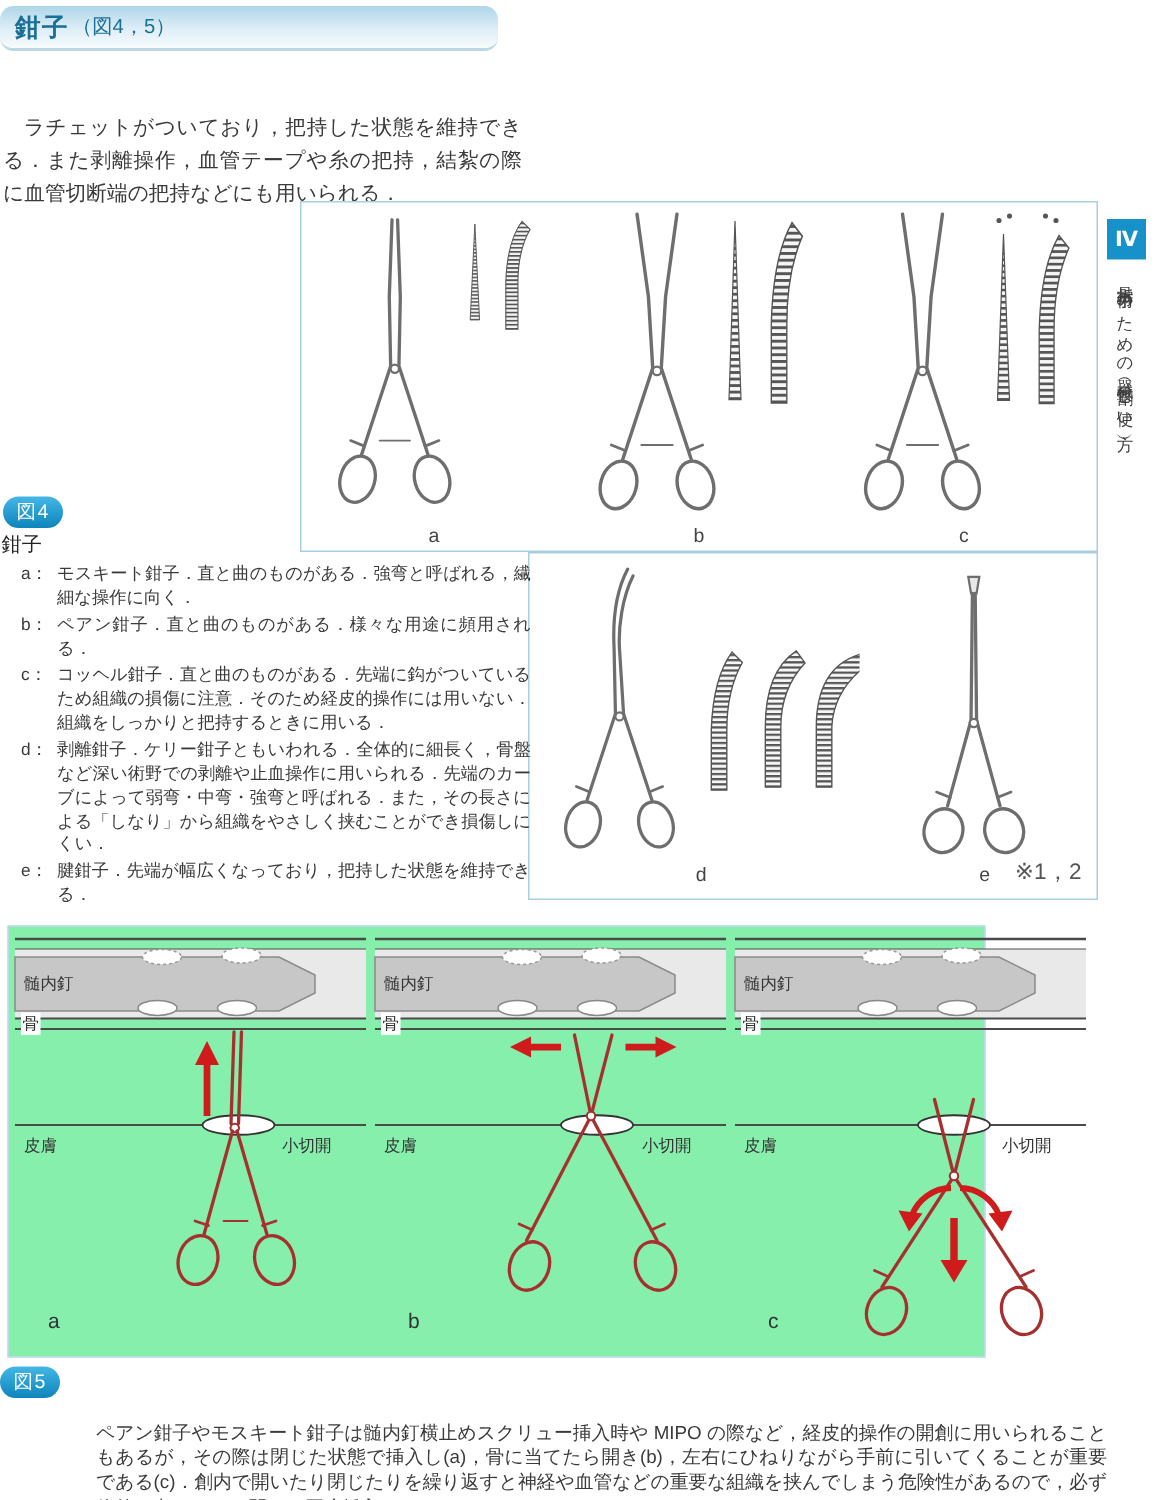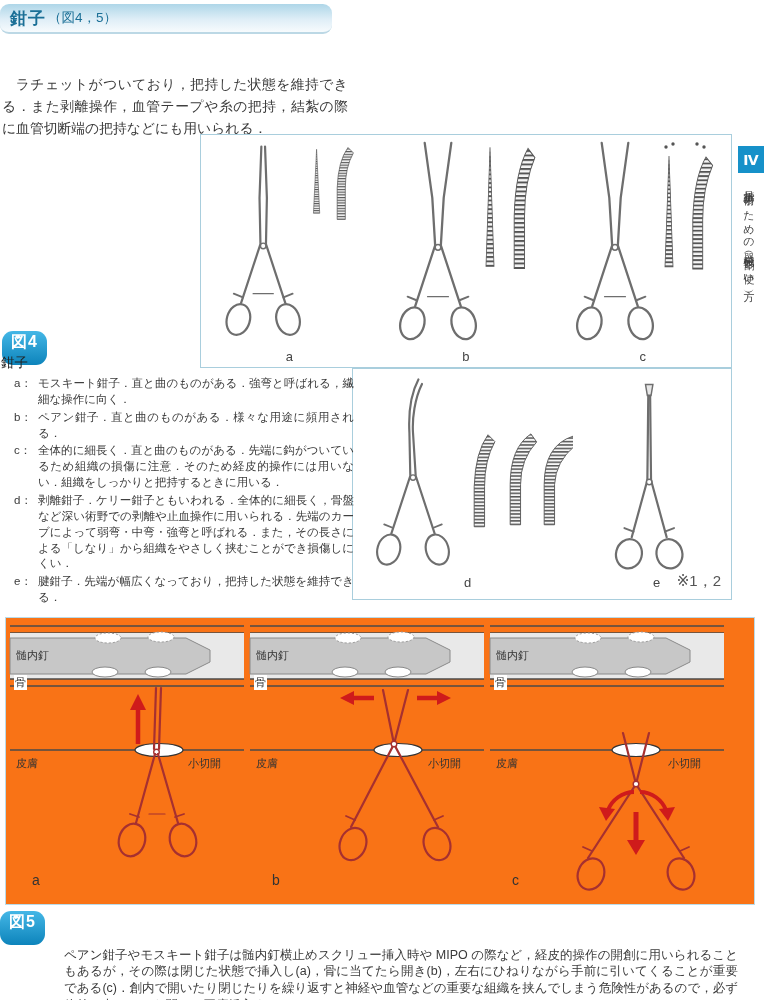--- a/index.html
+++ b/index.html
@@ -20,38 +20,38 @@
   .fig4-top{position:absolute;left:200px;top:134px;width:532px;height:234px;border:1px solid #a9cedd;
       box-sizing:border-box;background:#fff;display:flex;justify-content:space-around;align-items:flex-start;padding-top:4px;}
   .fig4-bottom{position:absolute;left:352px;top:368px;width:380px;height:232px;border:1px solid #a9cedd;
       border-top:1px solid #a9cedd;box-sizing:border-box;background:#fff;display:flex;justify-content:space-around;
       align-items:flex-start;padding-top:2px;}
   .pgroup{display:flex;flex-direction:column;align-items:center;}
   .plabel{font-size:13px;color:#444;margin-top:-2px;}
   .footnote{position:absolute;right:10px;bottom:8px;font-size:15px;color:#555;}
 
   
-  .fig-badge{display:inline-block;padding:1px 9px 12px 9px;border-radius:11px;
-      background:linear-gradient(180deg,#44b7e6,#0d84bb);color:#fff;font-size:16px;font-weight:bold;letter-spacing:1px;}
+  .fig-badge{display:inline-block;padding:1px 9px 2px 9px;border-radius:11px;
+      background:linear-gradient(180deg,#44b7e6,#0d84bb);color:#fff;font-size:13px;font-weight:normal;letter-spacing:1px;}
   .fig4-badge-wrap{position:absolute;left:2px;top:331px;}
   .fig4-title{position:absolute;left:1px;top:354px;font-size:13.5px;color:#222;}
   .cap-list{position:absolute;left:14px;top:376px;width:340px;}
   .cap-item{display:flex;font-size:11.5px;line-height:1.38;color:#3a3a3a;margin-bottom:2px;text-align:justify;}
   .cap-item .cl{flex:0 0 24px;color:#3a3a3a;}
   .cap-item .ct{flex:1;}
 
   
   .chapter-tab{position:absolute;left:738px;top:146px;width:26px;height:27px;background:#1691c9;
       color:#fff;font-size:14px;font-weight:bold;display:flex;align-items:center;justify-content:center;}
   .chapter-title{position:absolute;left:741px;top:182px;height:240px;writing-mode:vertical-rl;
       font-size:11px;color:#3c3c3c;letter-spacing:1.5px;}
 
   
-  .fig5-box{position:absolute;left:5px;top:617px;width:750px;height:288px;border:1.5px solid #b9dbe9;
-      box-sizing:border-box;background:#f97316;display:flex;gap:2px;padding:2px;}
+  .fig5-box{position:absolute;left:5px;top:617px;width:652px;height:288px;border:1.5px solid #b9dbe9;
+      box-sizing:border-box;background:#86efac;display:flex;gap:2px;padding:2px;}
   .panel{position:relative;width:238px;height:280px;}
   .panel svg{display:block;}
   .dlabel{position:absolute;font-size:11px;color:#333;background:#fff0;white-space:nowrap;}
   .dlabel.bg{background:#fff;padding:0 1px;}
   .panel-letter{position:absolute;left:24px;top:252px;font-size:14px;color:#333;}
 
   .fig5-badge-wrap{position:absolute;left:0;right:0;top:911px;}
   .fig5-caption{position:absolute;left:64px;top:934px;width:674px;font-size:12.5px;line-height:1.34;
       color:#3a3a3a;text-align:justify;}
 </style>
@@ -183,21 +183,21 @@
     <div class="cap-item">
       <span class="cl">a：</span>
       <span class="ct">モスキート鉗子．直と曲のものがある．強弯と呼ばれる，繊細な操作に向く．</span>
     </div>
     <div class="cap-item">
       <span class="cl">b：</span>
       <span class="ct">ペアン鉗子．直と曲のものがある．様々な用途に頻用される．</span>
     </div>
     <div class="cap-item">
       <span class="cl">c：</span>
-      <span class="ct">全体的に細長く．直と曲のものがある．先端に鈎がついているため組織の損傷に注意．そのため経皮的操作には用いない．組織をしっかりと把持するときに用いる．</span>
+      <span class="ct">コッヘル鉗子．直と曲のものがある．先端に鈎がついているため組織の損傷に注意．そのため経皮的操作には用いない．組織をしっかりと把持するときに用いる．</span>
     </div>
     <div class="cap-item">
       <span class="cl">d：</span>
       <span class="ct">剥離鉗子．ケリー鉗子ともいわれる．全体的に細長く，骨盤など深い術野での剥離や止血操作に用いられる．先端のカーブによって弱弯・中弯・強弯と呼ばれる．また，その長さによる「しなり」から組織をやさしく挟むことができ損傷しにくい．</span>
     </div>
     <div class="cap-item">
       <span class="cl">e：</span>
       <span class="ct">腱鉗子．先端が幅広くなっており，把持した状態を維持できる．</span>
     </div>
   </div>

